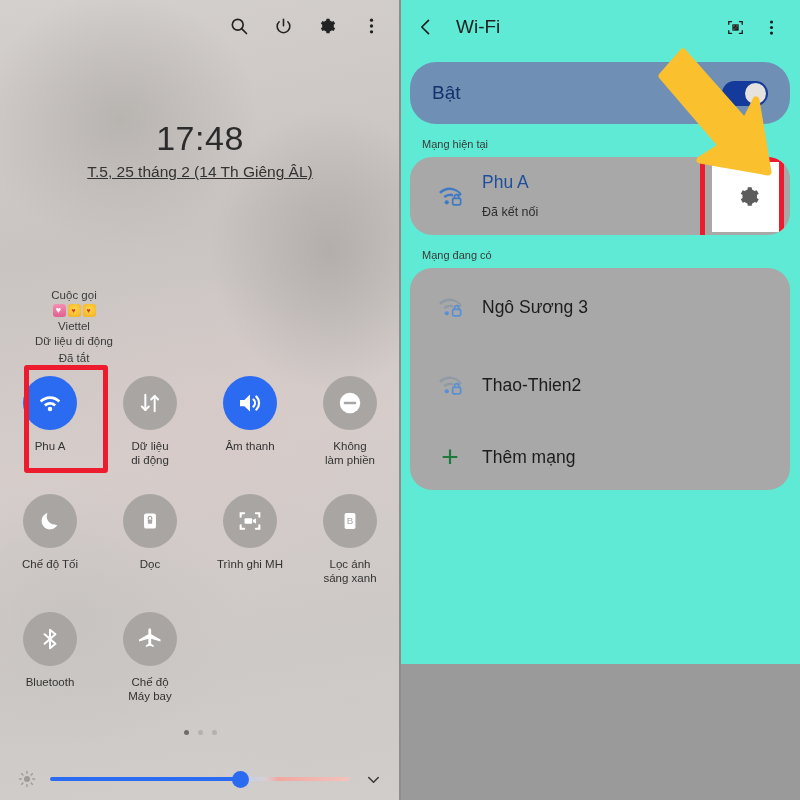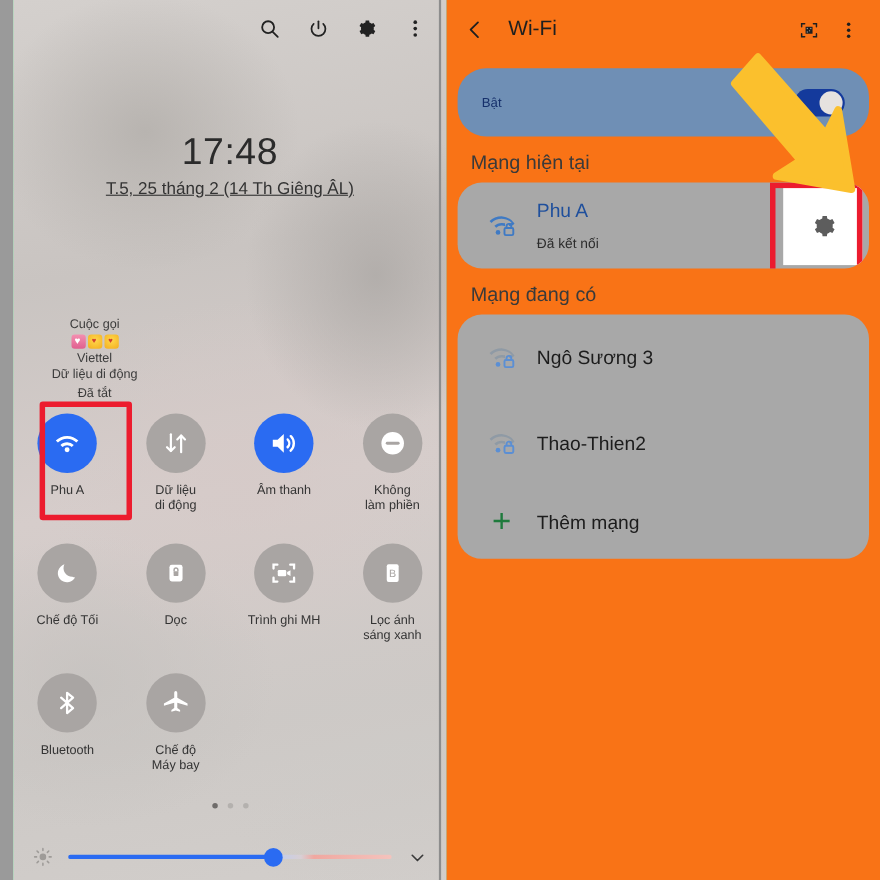--- a/index.html
+++ b/index.html
@@ -10,21 +10,20 @@
     overflow: hidden;
   }
   #screen { position: relative; width: 800px; height: 800px; display: flex; }
 
   
   #left-panel {
     position: relative;
     width: 400px; height: 800px;
     overflow: hidden;
     background: #86efac;
-    margin-left: 12px;
   }
   #left-bg {
     position: absolute; inset: 0;
     background:
       radial-gradient(ellipse 200px 180px at 120px 120px, rgba(180,176,172,.85), rgba(180,176,172,0) 70%),
       radial-gradient(ellipse 170px 200px at 330px 250px, rgba(172,168,165,.8), rgba(172,168,165,0) 70%),
       radial-gradient(ellipse 260px 220px at 210px 430px, rgba(214,202,200,.85), rgba(214,202,200,0) 72%),
       radial-gradient(ellipse 240px 190px at 70px 620px, rgba(196,193,190,.7), rgba(196,193,190,0) 70%),
       radial-gradient(ellipse 240px 200px at 350px 700px, rgba(205,202,199,.7), rgba(205,202,199,0) 70%),
       linear-gradient(170deg, #d4d0cd 0%, #c9c4c1 30%, #d6cdcb 55%, #cdc9c6 80%, #d2cecb 100%);
@@ -93,35 +92,35 @@
   
   #brightness-bar { position: absolute; top: 758px; left: 0; width: 100%; height: 42px; display: flex; align-items: center; padding: 0 14px; }
   #brightness-icon { width: 26px; display: flex; align-items: center; justify-content: center; }
   #slider-wrap { position: relative; flex: 1; height: 20px; margin: 0 10px; display: flex; align-items: center; }
   #slider-track { position: absolute; left: 0; right: 0; height: 4px; border-radius: 2px;
     background: linear-gradient(to right, #2a6bf2 0%, #2a6bf2 62%, #b9ccf5 62%, #d8cfd4 72%, #f0a8a0 76%, #f4c3bd 100%); }
   #slider-thumb { position: absolute; left: 60.5%; width: 17px; height: 17px; border-radius: 50%; background: #2a6bf2; cursor: pointer; }
   #expand-chevron { width: 26px; display: flex; align-items: center; justify-content: center; cursor: pointer; }
 
   
-  #right-panel { position: relative; width: 400px; height: 800px; background: #f97316; overflow: hidden; }
+  #right-panel { position: relative; width: 400px; height: 664px; background: #5eead4; overflow: hidden; }
   #wifi-header { height: 54px; display: flex; align-items: center; padding: 0 16px; }
   #back-arrow { width: 26px; display: flex; align-items: center; cursor: pointer; }
   #wifi-title { font-size: 19px; color: #1f1f1f; margin-left: 14px; flex: 1; }
   .hdr-icon { width: 26px; height: 26px; display: flex; align-items: center; justify-content: center; cursor: pointer; margin-left: 10px; }
 
   #wifi-toggle-card {
     margin: 8px 10px 0 10px; height: 62px; border-radius: 26px;
     background: #6f8fb5; display: flex; align-items: center; padding: 0 22px;
   }
-  #wifi-toggle-label { font-size: 12px; color: #16306b; flex: 1; }
+  #wifi-toggle-label { font-size: 19px; color: #16306b; flex: 1; }
   #wifi-switch { width: 46px; height: 25px; border-radius: 13px; background: #143a9c; position: relative; cursor: pointer; }
   #wifi-switch::after { content: ""; position: absolute; top: 2px; right: 2px; width: 21px; height: 21px; border-radius: 50%; background: #e6e2df; }
 
-  .list-section-title { font-size: 18px; color: #3a3a3a; padding: 14px 22px 7px 22px; }
+  .list-section-title { font-size: 11px; color: #3a3a3a; padding: 14px 22px 7px 22px; }
   .list-card { margin: 0 10px; background: #a8a8a8; border-radius: 22px; overflow: hidden; }
   .wifi-row { display: flex; align-items: center; height: 78px; padding: 0 22px; cursor: pointer; position: relative; }
   .wifi-icon { width: 36px; display: flex; align-items: center; justify-content: center; }
   .wifi-text { margin-left: 14px; flex: 1; }
   .wifi-name { font-size: 17.5px; color: #1c1c1c; line-height: 22px; }
   .wifi-name.connected { color: #1f4f9c; }
   .wifi-sub { font-size: 12.5px; color: #2d2d2d; line-height: 17px; margin-top: 11px; }
   .wifi-gear-btn {
     width: 72px; height: 72px; background: #ffffff; display: flex; align-items: center; justify-content: center;
     position: absolute; right: 6px; top: 3px; cursor: pointer;

